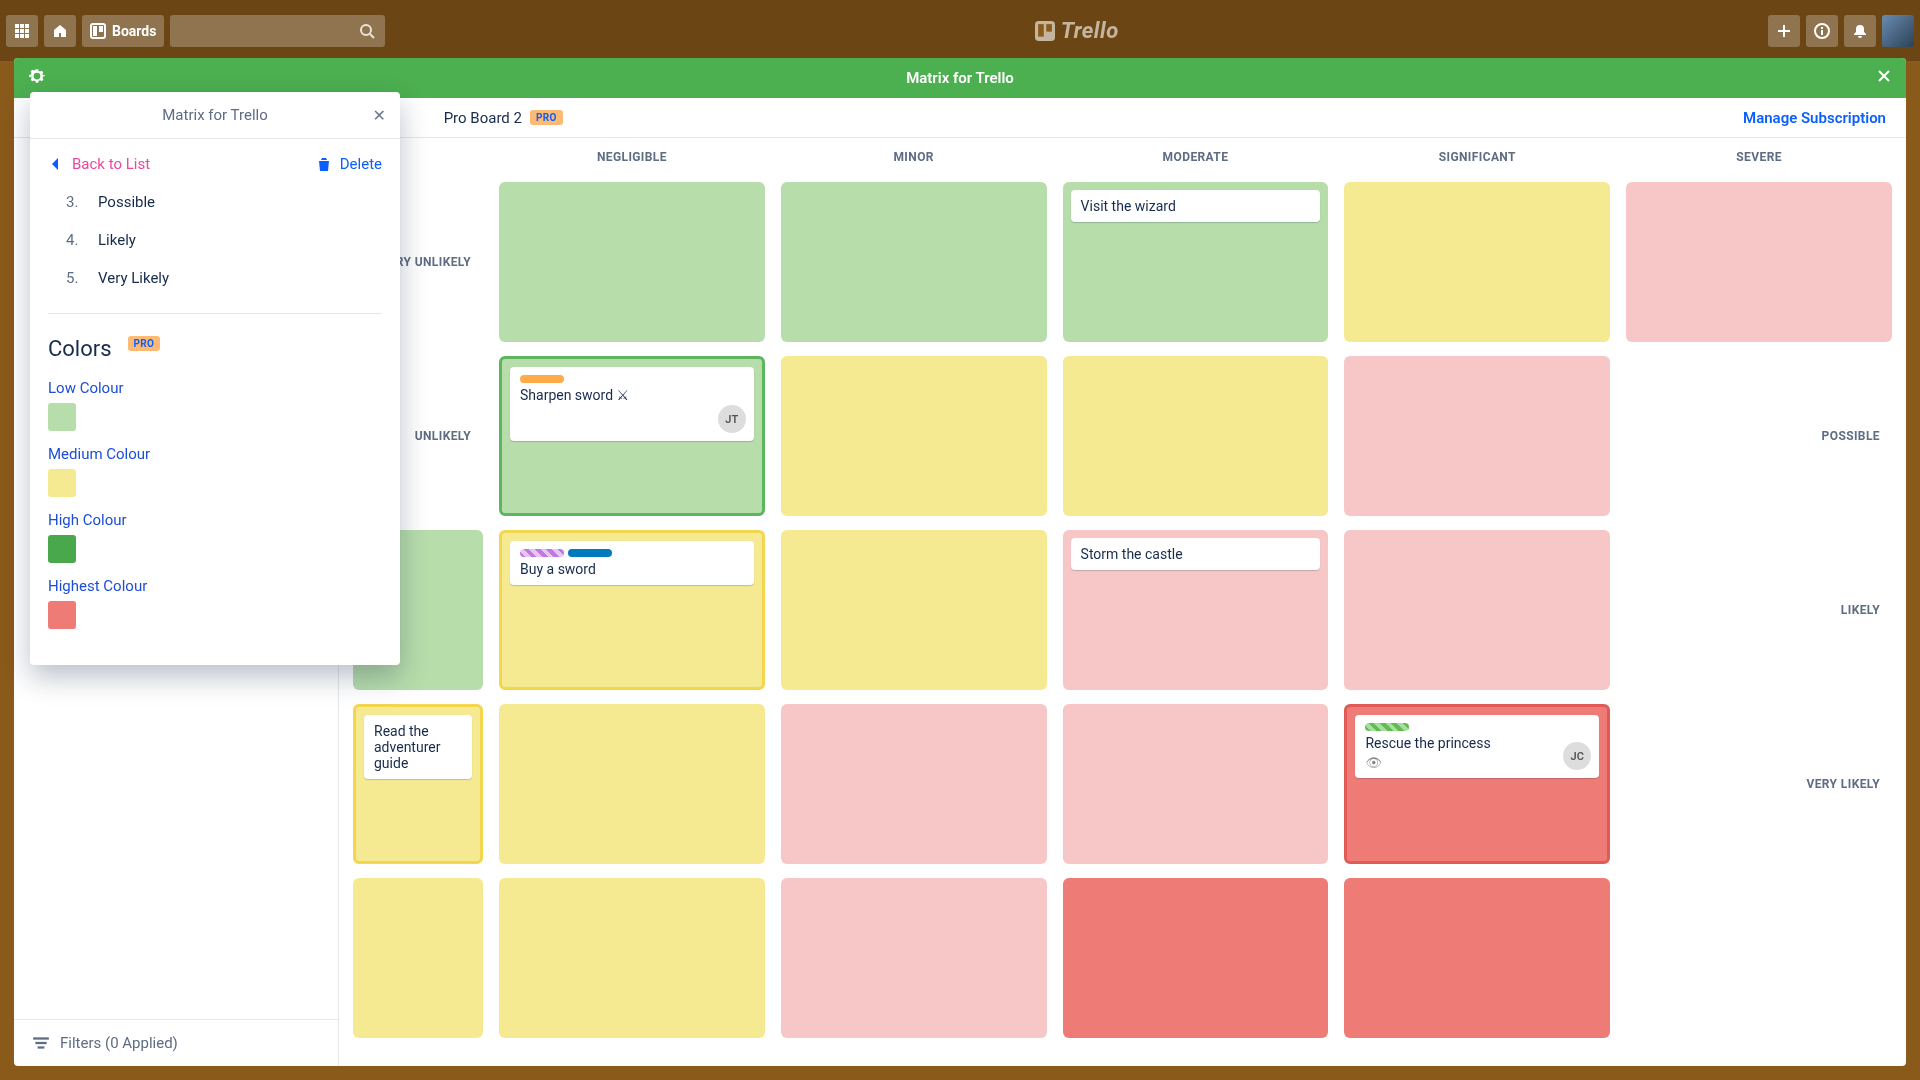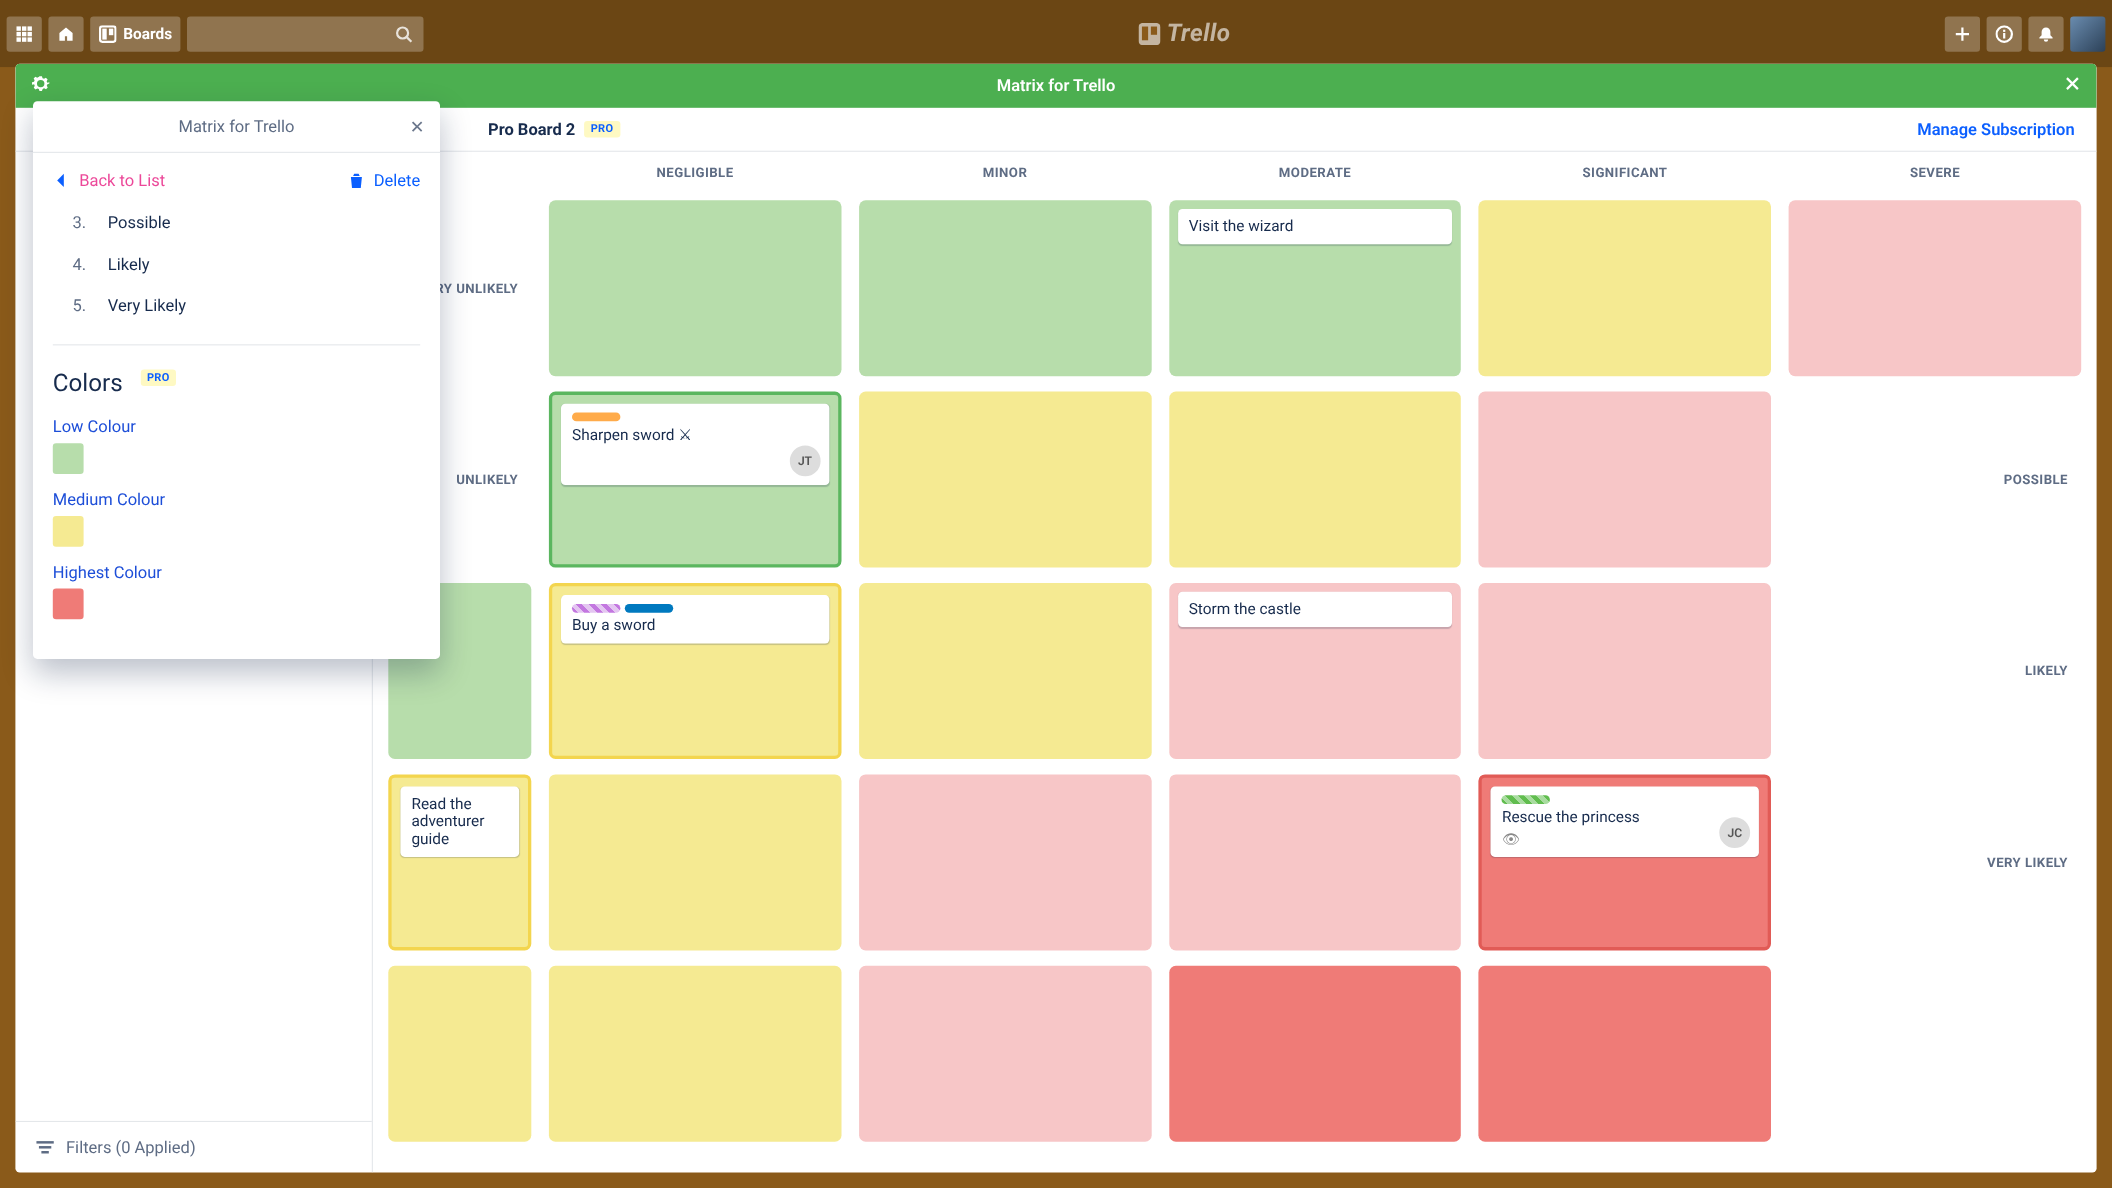--- a/index.html
+++ b/index.html
@@ -18,22 +18,22 @@
 
 .main-panel { position:absolute; left:14px; right:14px; top:58px; bottom:14px; background:#fff; border-radius:4px; overflow:hidden; display:flex; flex-direction:column; }
 
 
 .banner { background:#4caf50; color:#fff; height:40px; display:flex; align-items:center; justify-content:center; font-weight:600; font-size:15px; position:relative; }
 .banner-gear { position:absolute; left:14px; top:50%; transform:translateY(-50%); }
 .banner-close { position:absolute; right:14px; top:50%; transform:translateY(-50%); cursor:pointer; }
 
 
 .subhead { height:40px; display:flex; align-items:center; padding:0 20px; border-bottom:1px solid #e4e7ea; font-size:15px; color:#172b4d; }
-.subhead .board-name { font-weight:700; margin-left:400px;text-align:right; }
-.pro-badge { background:#fef9c3; color:#0b5fff; font-size:10px; font-weight:700; padding:2px 6px; border-radius:3px; margin-left:8px; letter-spacing:0.3px; }
+.subhead .board-name { font-weight:400; margin-left:400px;text-align:right; }
+.pro-badge { background:#fdba74; color:#0b5fff; font-size:10px; font-weight:700; padding:2px 6px; border-radius:3px; margin-left:8px; letter-spacing:0.3px; }
 .manage-link { margin-left:auto; color:#0b5fff; font-weight:600; cursor:pointer; font-size:15px; }
 .ellipsis-o { color:#888; font-size:14px; margin-left:0; }
 
 
 .body-wrap { flex:1; display:flex; overflow:hidden; }
 
 
 .left-sidebar { width:325px; border-right:1px solid #e4e7ea; display:flex; flex-direction:column; }
 .sidebar-spacer { flex:1; }
 .filters-bar { border-top:1px solid #e4e7ea; padding:14px 18px; display:flex; align-items:center; gap:10px; color:#5e6c84; font-size:15px; cursor:pointer; }
@@ -300,18 +300,22 @@
     <div id="color-rows">
         <div class="color-row">
           <div class="color-label">Low Colour</div>
           <div class="swatch low"></div>
         </div>
         <div class="color-row">
           <div class="color-label">Medium Colour</div>
           <div class="swatch med"></div>
         </div>
         <div class="color-row">
+          <div class="color-label">High Colour</div>
+          <div class="swatch high"></div>
+        </div>
+        <div class="color-row">
           <div class="color-label">Highest Colour</div>
           <div class="swatch highest"></div>
         </div>
       </div>
   </div>
 </div>
 
 </body></html>

